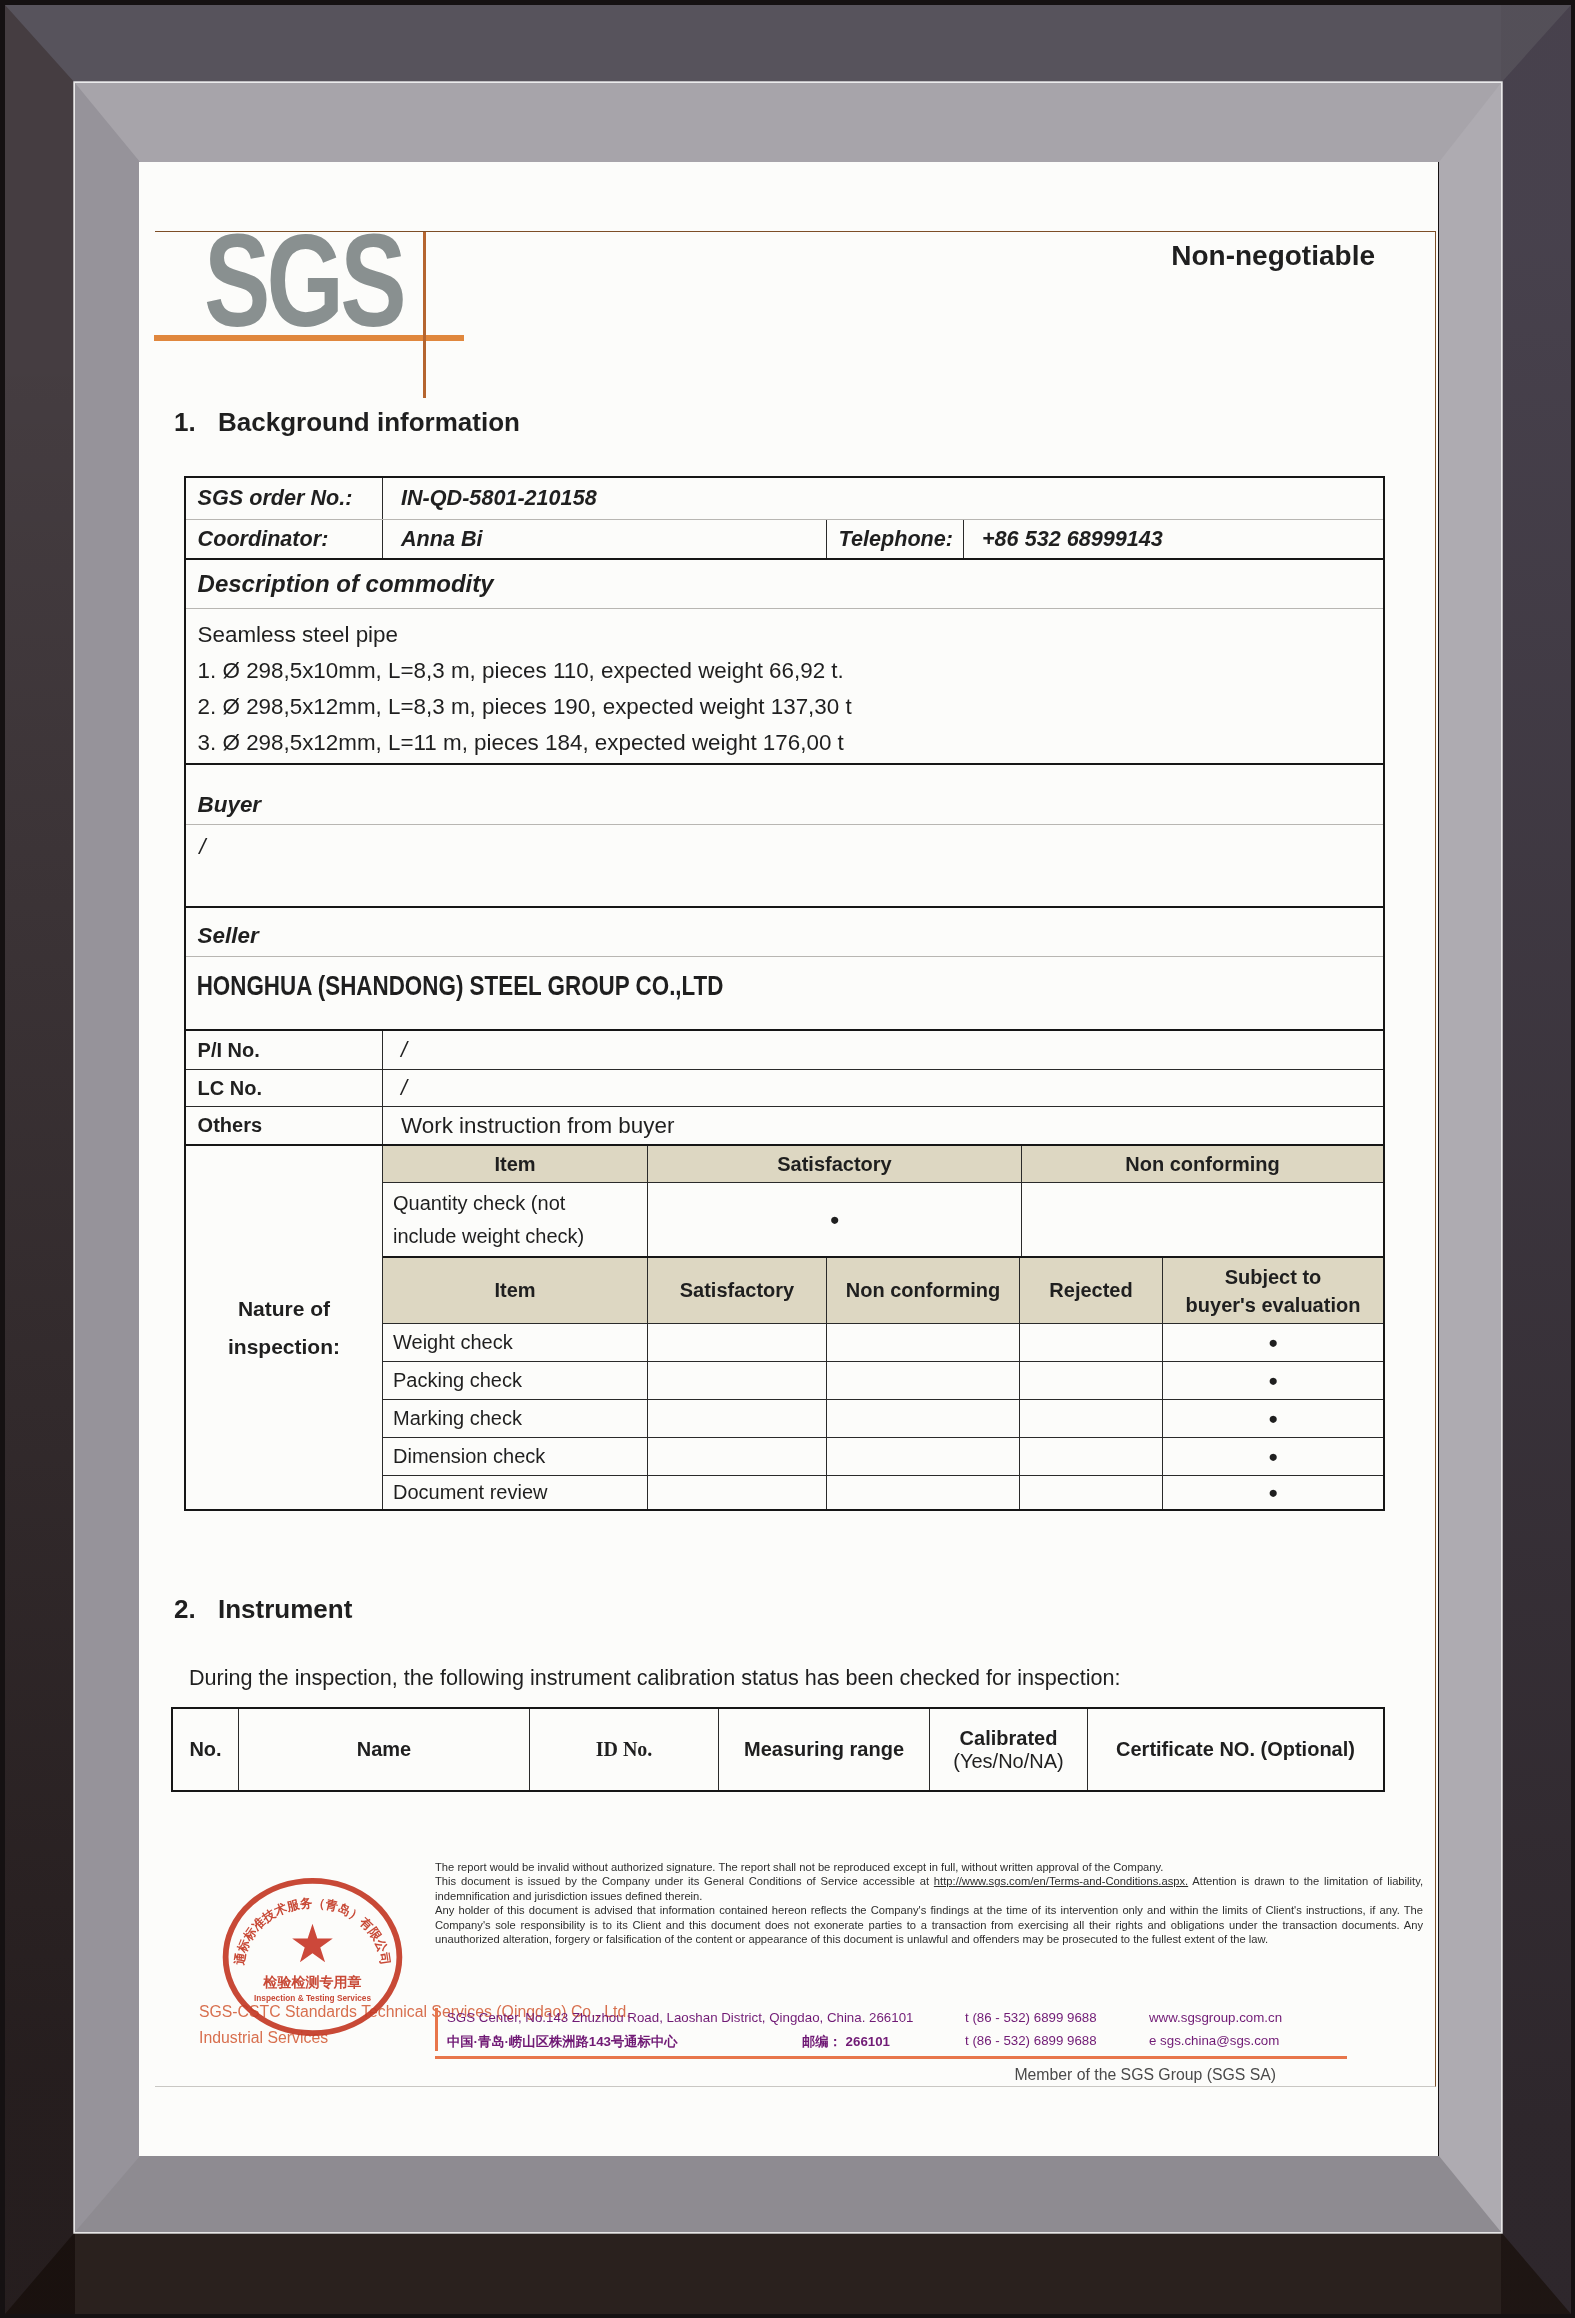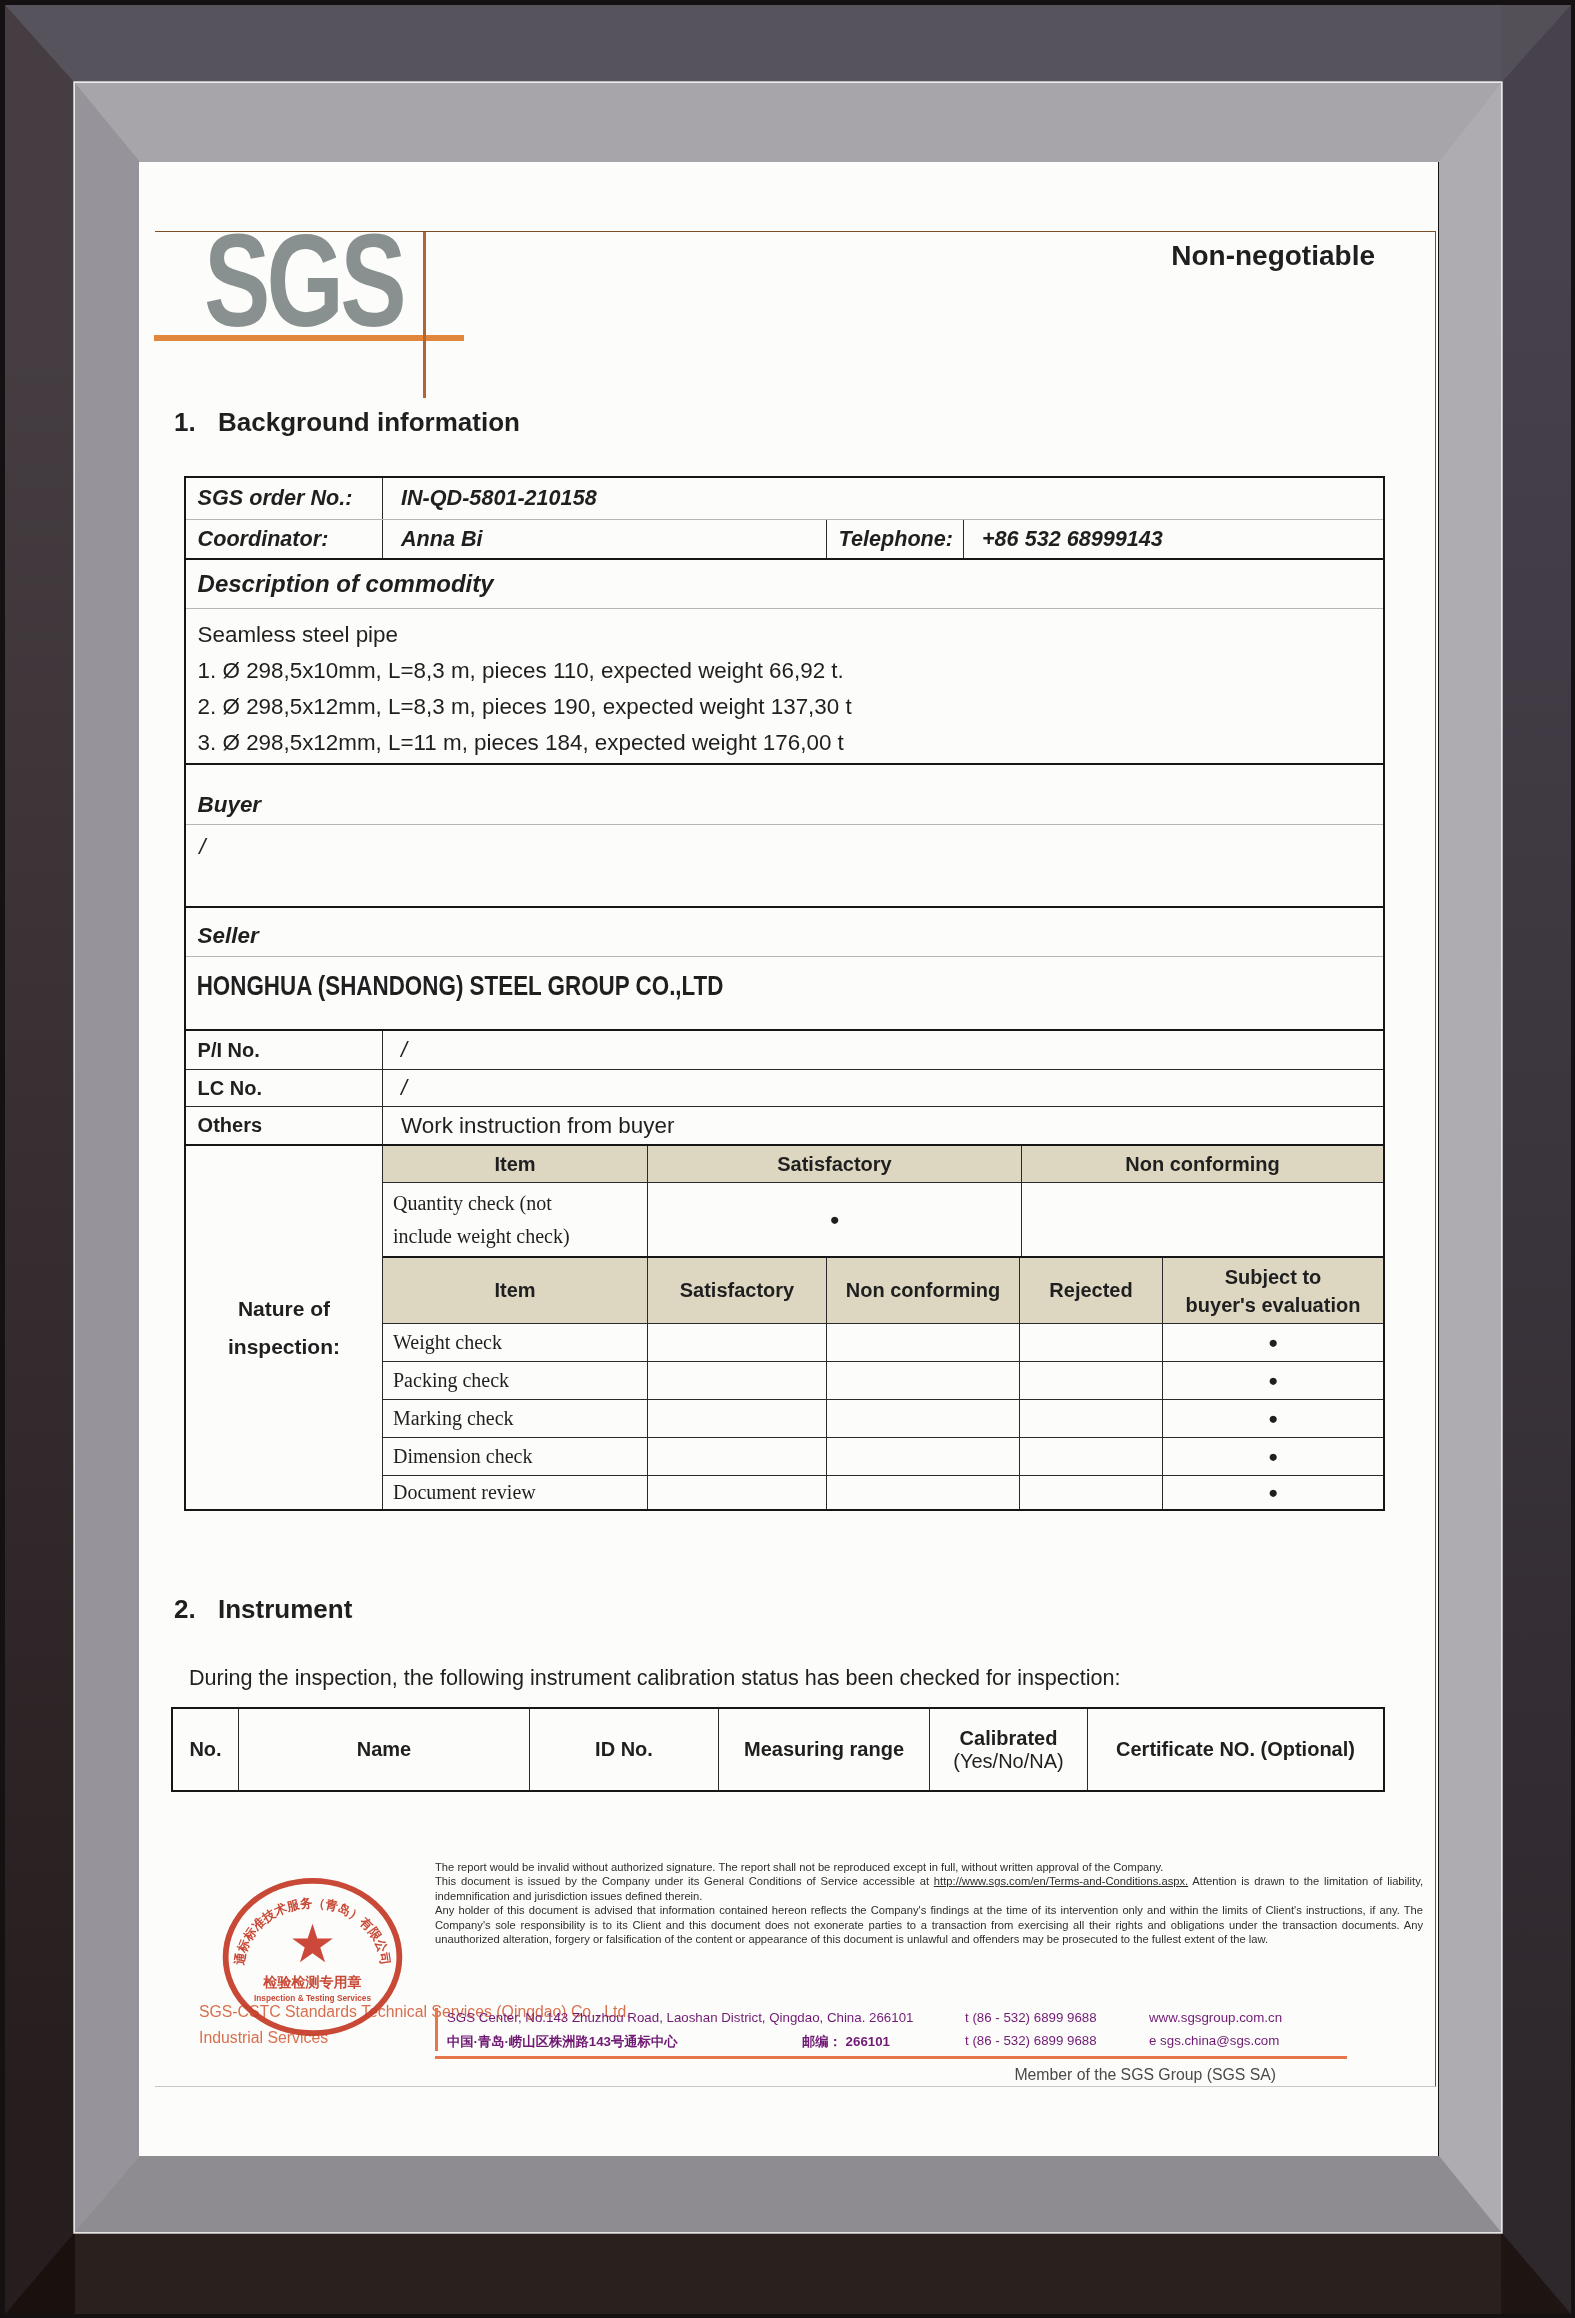--- a/index.html
+++ b/index.html
@@ -50,33 +50,33 @@
   .nat-right{flex:1;display:flex;flex-direction:column;}
   .beige{background:#ddd7c2;}
   .ntr{display:flex;}
   .ntr>div{border-left:1.7px solid #2a2a2a;display:flex;align-items:center;justify-content:center;text-align:center;}
   .ntr>div:first-child{border-left:none;}
   .hA1{width:264px;}.hA2{width:374px;}.hA3{flex:1;}
   .hB1{width:264px;}.hB2{width:179px;}.hB3{width:193px;}.hB4{width:143px;}.hB5{flex:1;}
   .nth{font-weight:bold;font-size:20px;height:37px;border-bottom:1.7px solid #2a2a2a;}
   .ntd{font-size:20px;}
   .qrow{height:75px;border-bottom:2.5px solid #161616;}
-  .qtext{justify-content:flex-start !important;text-align:left !important;padding-left:10px;line-height:33px;font-family:Liberation Serif, serif;}
+  .qtext{justify-content:flex-start !important;text-align:left !important;padding-left:10px;line-height:33px;}
   .hBrow{height:66px;border-bottom:1.7px solid #2a2a2a;}
   .hB5 .twoline{line-height:28px;}
   .brow{height:38px;border-bottom:1.7px solid #2a2a2a;}
   .brow:last-child{border-bottom:none;flex:1;}
   .dot{font-size:16.6px;}
   
   .intro{position:absolute;left:50px;top:1503px;font-size:21.6px;}
   #t2{position:absolute;left:32px;top:1545px;width:1214px;height:85px;border:2.5px solid #161616;
       display:flex;font-size:20px;font-weight:bold;}
   #t2>div{border-left:1.7px solid #2a2a2a;display:flex;flex-direction:column;align-items:center;justify-content:center;text-align:center;}
   #t2>div:first-child{border-left:none;}
-  .i2c1{width:65px;}.i2c2{width:291px;}.i2c3{width:189px;}.i2c4{width:211px;}.i2c5{width:158px;}.i2c6{flex:1;}
+  .i2c1{width:65px;}.i2c2{width:291px;}.i2c3{width:189px;font-family:Liberation Serif, serif;}.i2c4{width:211px;}.i2c5{width:158px;}.i2c6{flex:1;}
   .calib2{font-weight:normal;}
   
   .legal{position:absolute;left:296px;top:1698px;width:988px;font-size:11.2px;line-height:14.4px;
          text-align:justify;color:#2e2e2e;}
   .legal p{margin:0;}
   .url{text-decoration:underline;}
   .company-orange{position:absolute;left:60px;font-size:15.8px;color:#d4603c;opacity:0.9;white-space:nowrap;}
   .addr{position:absolute;font-size:13.3px;color:#701a75;white-space:nowrap;}
   .addr-vline{position:absolute;left:296px;top:1846px;width:3.3px;height:43px;background:#e8764b;}
   .addr-hline{position:absolute;left:296px;top:1894px;width:912px;height:3.3px;background:#e8764b;}

